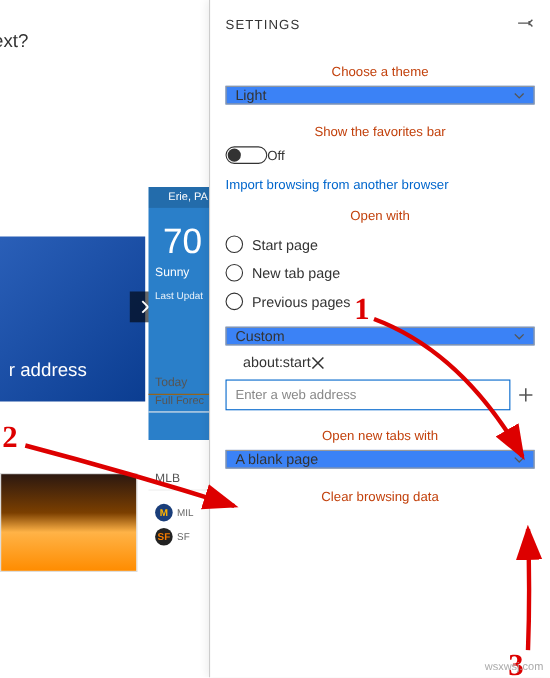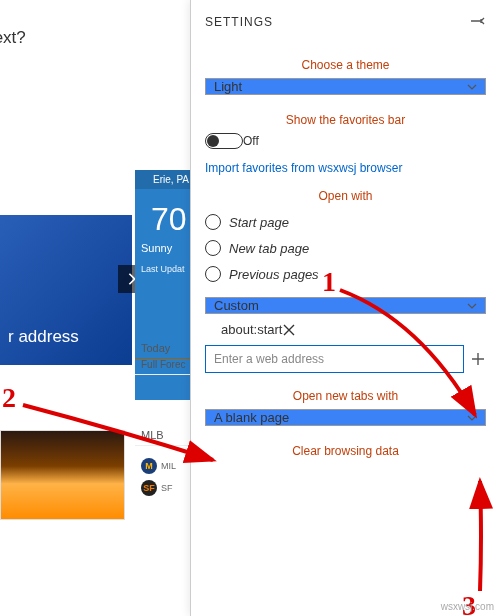--- a/index.html
+++ b/index.html
@@ -5,21 +5,21 @@
 * { box-sizing: border-box; margin: 0; padding: 0; font-family: 'Segoe UI', Arial, sans-serif; }
 body { width: 500px; height: 616px; overflow: hidden; position: relative; background: #fff; }
 
 .bg-left { position: absolute; left: 0; top: 0; width: 190px; height: 616px; background: #fff; }
 .bg-prompt { position: absolute; left: -30px; top: 28px; font-size: 17px; color: #333; }
 .bg-blue-tile { position: absolute; left: 0; top: 215px; width: 132px; height: 150px; background: linear-gradient(135deg, #2a5fb8, #0b3d91); color: #fff; }
 .bg-blue-text { position: absolute; left: 8px; bottom: 18px; font-size: 17px; color: #fff; }
 .bg-blue-chevron { position: absolute; right: -14px; top: 50px; width: 28px; height: 28px; background: rgba(0,0,0,.6); color: #fff; display: flex; align-items: center; justify-content: center; font-size: 16px; }
 .bg-weather { position: absolute; left: 135px; top: 170px; width: 60px; height: 230px; background: #2a7fc9; color: #fff; font-size: 11px; overflow: hidden; }
 .bg-weather .loc { background: rgba(0,0,0,.15); padding: 4px 6px; text-align: right; font-size: 10px; }
-.bg-weather .temp { font-size: 32px; font-weight: 200; padding: 12px 4px 0 16px; }
+.bg-weather .temp { font-size: 32px; font-weight: 200; padding: 12px 4px 0 6px; text-align: center; }
 .bg-weather .cond { padding: 4px 6px; font-size: 11px; }
 .bg-weather .upd { padding: 6px 6px; font-size: 9px; opacity: .9; }
 .bg-today { position: absolute; left: 135px; top: 338px; width: 60px; font-size: 11px; color: #555; padding: 4px 6px; border-bottom: 1px solid #a16207; }
 .bg-forecast { position: absolute; left: 135px; top: 355px; width: 60px; font-size: 10px; color: #555; padding: 4px 6px; border-bottom: 1px solid #eee; }
 .bg-mlb { position: absolute; left: 135px; top: 425px; width: 60px; font-size: 11px; color: #555; padding: 4px 6px; border-bottom: 1px solid #eee; }
 .bg-teams { position: absolute; left: 135px; top: 455px; width: 60px; font-size: 9px; color: #666; }
 .team-row { display: flex; align-items: center; gap: 4px; padding: 3px 6px; }
 .team-badge { width: 16px; height: 16px; border-radius: 50%; background: #1a3e7a; display: flex; align-items: center; justify-content: center; color: #ffb400; font-size: 9px; font-weight: bold; }
 .team-badge.sf { background: #222; color: #f57c00; }
 .bg-thumb { position: absolute; left: 0; top: 430px; width: 125px; height: 90px; background: linear-gradient(to top, #ff8c00 0%, #ffb347 40%, #7b3f00 60%, #2c1810 100%); border: 1px solid #ddd; }
@@ -31,21 +31,21 @@
 .panel-body { padding: 8px 14px; font-size: 13px; color: #333; }
 .section-label { font-size: 12px; color: #c2410c; margin: 8px 0 6px; text-align: center; }
 .select-box { width: 100%; border: 1px solid #999; padding: 0 8px; font-size: 13px; color: #333; display: flex; align-items: center; justify-content: space-between; cursor: pointer; background: #3b82f6; }
 .chev { width: 10px; height: 10px; }
 .toggle-row { display: flex; align-items: center; margin: 6px 0 12px; }
 .toggle { width: 38px; height: 16px; border: 1px solid #333; border-radius: 10px; position: relative; cursor: pointer; }
 .toggle-knob { position: absolute; left: 1px; top: 1px; width: 12px; height: 12px; border-radius: 50%; background: #333; }
 .toggle-label { font-size: 12px; color: #333; }
 .link { color: #0066cc; font-size: 12px; margin: 4px 0 14px; cursor: pointer; display: block; }
 .radio-group { margin: 4px 0 10px; }
-.radio-row { display: flex; align-items: flex-end; gap: 8px; padding: 5px 0; cursor: pointer; font-style: italic; }
+.radio-row { display: flex; align-items: flex-end; gap: 8px; padding: 5px 0; cursor: pointer; }
 .radio { width: 16px; height: 16px; border: 1px solid #333; border-radius: 50%; position: relative; flex: none; }
 .radio.checked::after { content: ''; position: absolute; left: 3px; top: 3px; width: 8px; height: 8px; border-radius: 50%; background: #0066cc; }
 .radio.checked { border-color: #0066cc; }
 .radio-label { font-size: 13px; color: #333; }
 .page-row { display: flex; align-items: center; padding: 8px 2px; font-size: 13px; color: #333; }
 .page-row .x-icon { width: 14px; height: 14px; color: #555; cursor: pointer; }
 .input-row { display: flex; align-items: center; gap: 6px; justify-content: space-between; }
 .text-input { flex: 1; border: 1px solid #0066cc; padding: 6px 8px; font-size: 12px; color: #333; background: #fff; }
 .text-input::placeholder { color: #888; }
 .plus-icon { width: 16px; height: 16px; color: #555; cursor: pointer; flex: none; }
@@ -114,21 +114,21 @@
     </div>
 
     <div class="section-label" style="margin-top:18px">Show the favorites bar</div>
     <div class="toggle-row">
       <div class="toggle">
         <div class="toggle-knob"></div>
       </div>
       <span class="toggle-label">Off</span>
     </div>
 
-    <a class="link">Import favorites from wsxwsj browser</a>
+    <a class="link">Import browsing from another browser</a>
 
     <div class="section-label">Open with</div>
     <div class="radio-group">
       <div class="radio-row">
         <div class="radio"></div>
         <span class="radio-label">Start page</span>
       </div>
       <div class="radio-row">
         <div class="radio"></div>
         <span class="radio-label">New tab page</span>

